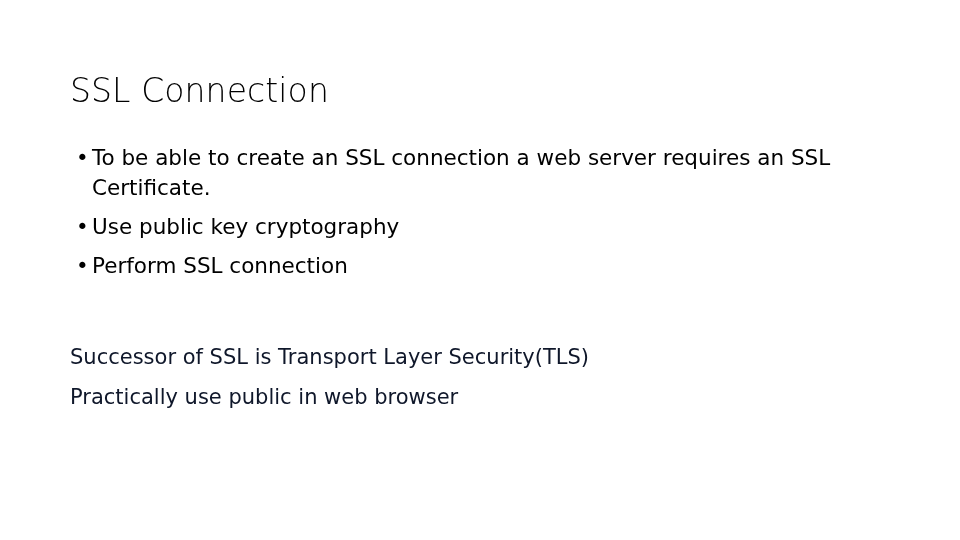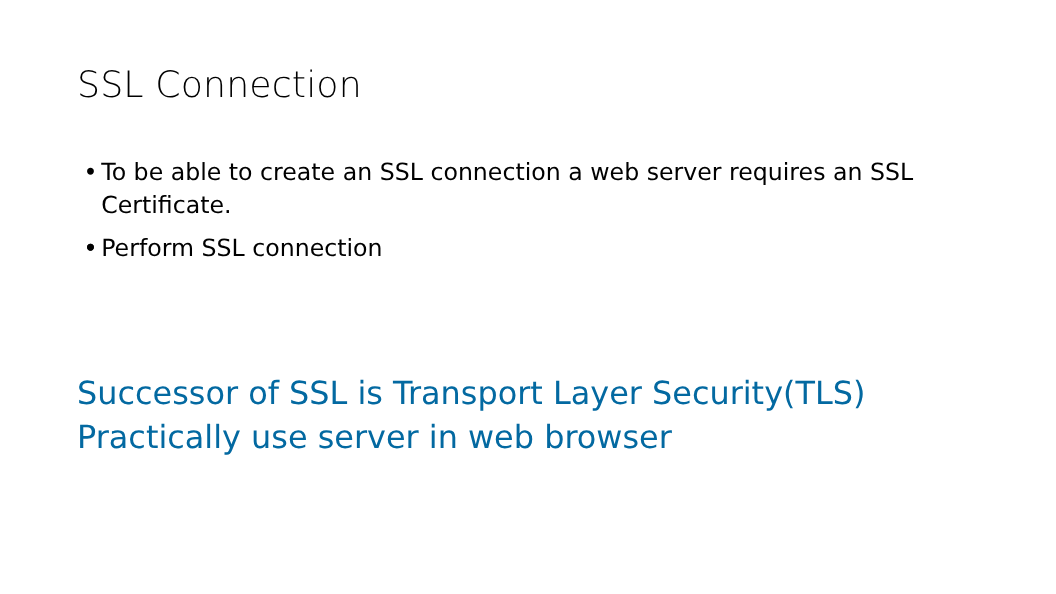--- a/index.html
+++ b/index.html
@@ -16,21 +16,21 @@
   }
   .slide {
     position: relative;
     width: 960px;
     height: 540px;
     background: #ffffff;
   }
   .slide-title {
     position: absolute;
     left: 70px;
-    top: 57px;
+    top: 71px;
     width: 830px;
     font-size: 33px;
     font-weight: 300;
     line-height: 1.2;
     letter-spacing: 0.1px;
     color: #000000;
     white-space: nowrap;
   }
   .body-block {
     position: absolute;
@@ -62,48 +62,49 @@
     font-size: 21.5px;
     line-height: 30px;
   }
   .para-block {
     position: absolute;
     left: 70px;
     top: 337px;
     width: 820px;
   }
   .para-line {
-    font-size: 29px;
+    font-size: 21px;
     line-height: 40px;
     font-weight: 400;
-    color: #0369a1;
+    color: #0f172a;
     white-space: nowrap;
   }
 </style>
 </head>
 <body>
 
 <div class="slide">
 
   <div class="slide-title">SSL Connection</div>
 
   <div class="body-block">
     <ul class="bullet-list">
       <li class="bullet-item">
         <span class="bullet-mark">•</span>
         <span class="bullet-text">To be able to create an SSL connection a web server requires an SSL Certificate.</span>
       </li>
       <li class="bullet-item">
         <span class="bullet-mark">•</span>
+        <span class="bullet-text">Use public key cryptography</span>
       </li>
       <li class="bullet-item">
         <span class="bullet-mark">•</span>
         <span class="bullet-text">Perform SSL connection</span>
       </li>
     </ul>
   </div>
 
   <div class="para-block">
     <div class="para-line">Successor of SSL is Transport Layer Security(TLS)</div>
-    <div class="para-line">Practically use server in web browser</div>
+    <div class="para-line">Practically use public in web browser</div>
   </div>
 
 </div>
 
 </body></html>

